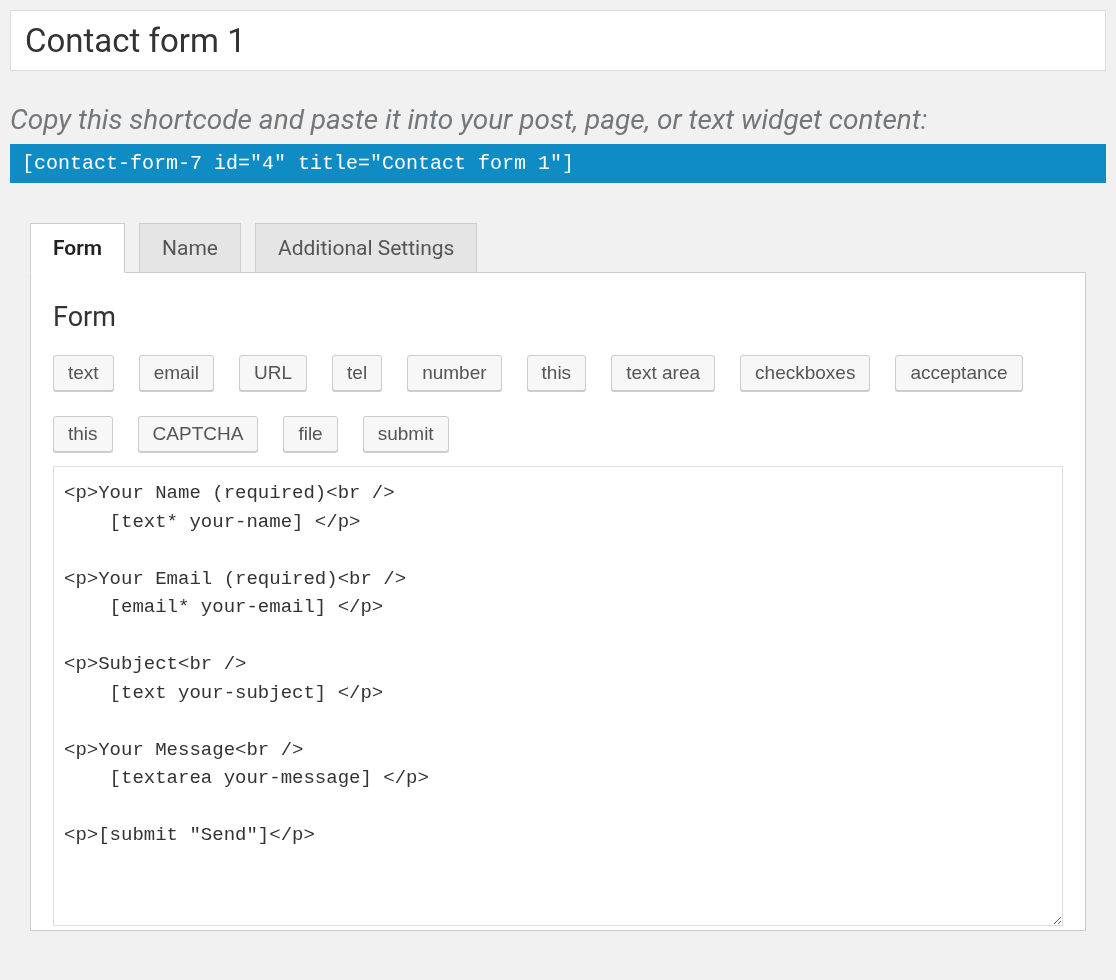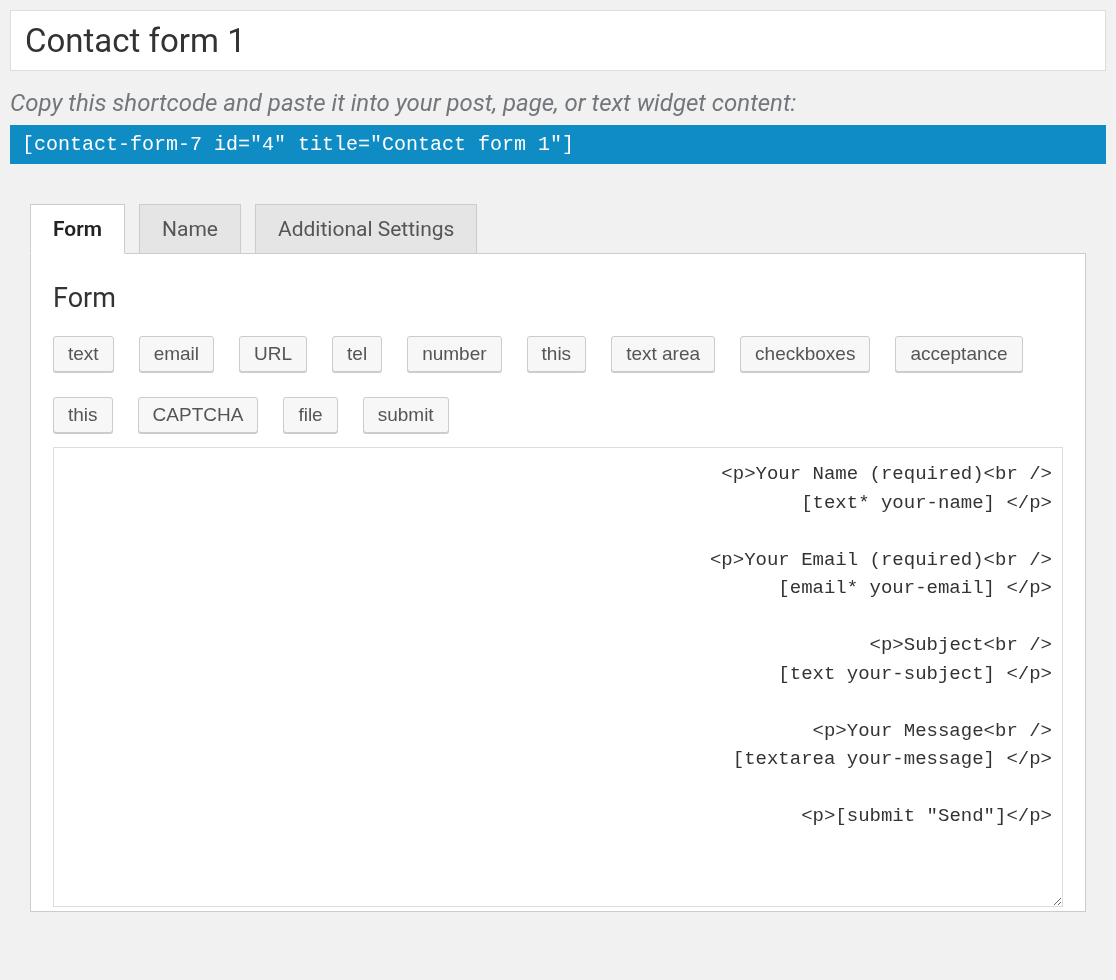--- a/index.html
+++ b/index.html
@@ -13,33 +13,33 @@
       background: #f1f1f1;
       padding: 10px;
       color: #333;
       font-size: 15px;
     }
 
     .title-box {
       background: #fff;
       border: 1px solid #ddd;
       padding: 10px 14px;
-      margin-bottom: 18px;
+      margin-bottom: 32px;
     }
 
     .title-box h1 {
       font-size: 33px;
       font-weight: 400;
       color: #333;
     }
 
     .shortcode-hint {
       font-style: italic;
       color: #72777c;
-      font-size: 24px;
+      font-size: 28px;
       margin-bottom: 8px;
     }
 
     .shortcode-box {
       background: #0e8cc3;
       color: #fff;
       padding: 8px 12px;
       font-family: Menlo, Monaco, Consolas, "Courier New", monospace;
       font-size: 20px;
       margin-bottom: 40px;
@@ -111,21 +111,20 @@
       border: 1px solid #ddd;
       font-family: Menlo, Monaco, Consolas, "Courier New", monospace;
       font-size: 19px;
       line-height: 1.5;
       padding: 12px 10px;
       white-space: pre;
       color: #333;
       resize: vertical;
       overflow: hidden;
       height: 460px;
-      text-align: right;
     }
   </style>
 </head>
 <body>
 
 
 
 <div class="title-box">
   <h1>Contact form 1</h1>
 </div>

